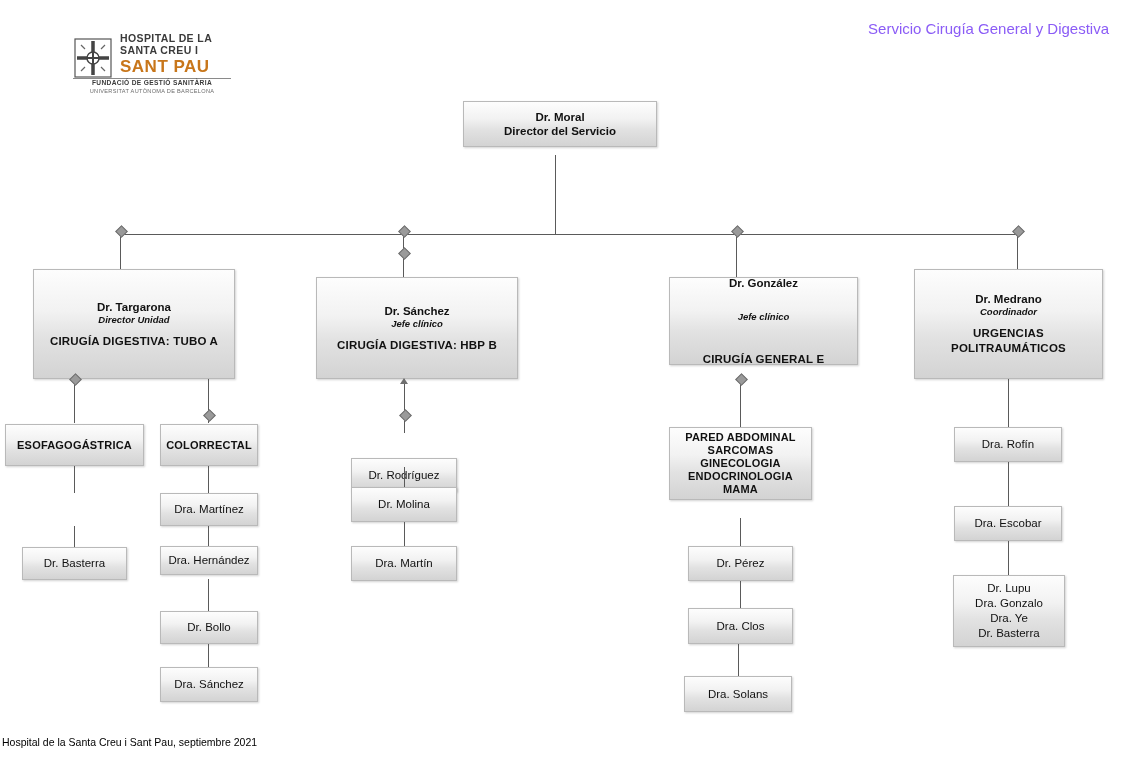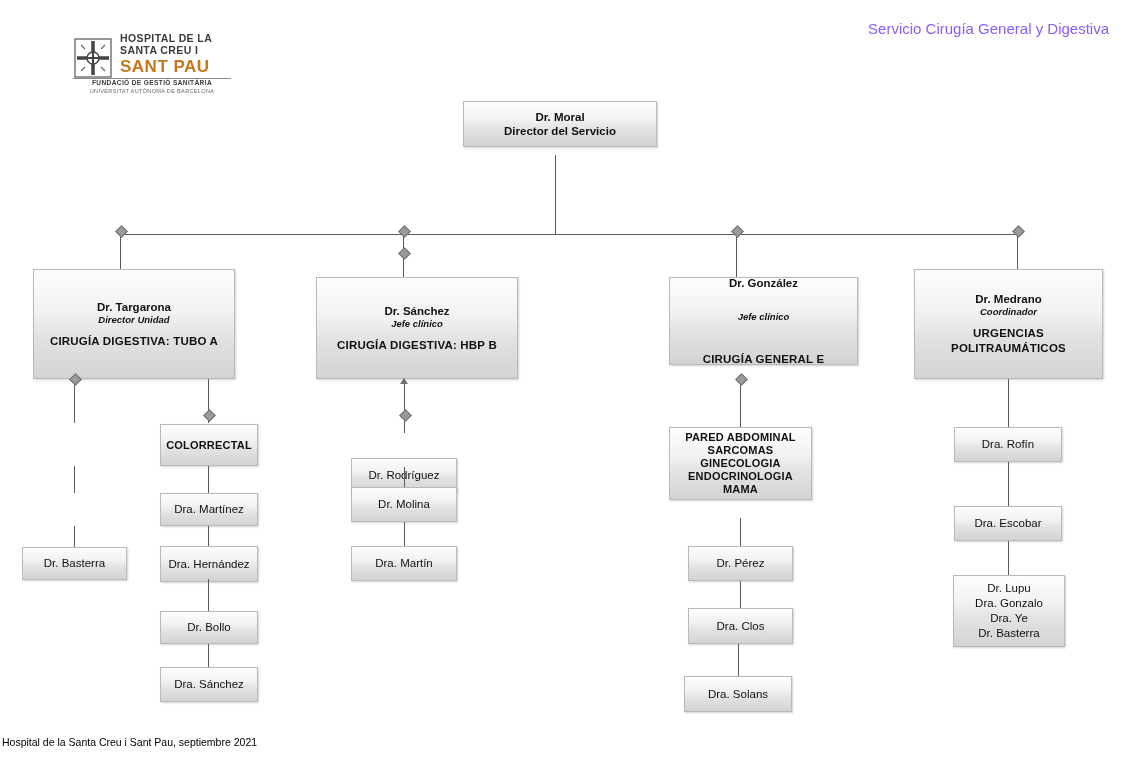--- a/index.html
+++ b/index.html
@@ -220,36 +220,39 @@
     <div class="l-bold">Dr. Targarona</div>
     <div class="l-italic">Director Unidad</div>
     <div class="l-caps">CIRUGÍA DIGESTIVA: TUBO A</div>
   </div>
 
   <div class="vline" style="left:74px; top:379px; height:44px;"></div>
   <div class="vline" style="left:208px; top:379px; height:44px;"></div>
   <div class="diamond" style="left:71px; top:375px;"></div>
   <div class="diamond" style="left:205px; top:411px;"></div>
 
+  <div class="node" style="left:5px; top:424px; width:139px; height:42px;">
+    <div class="l-caps-tight">ESOFAGOGÁSTRICA</div>
+  </div>
   <div class="node" style="left:160px; top:424px; width:98px; height:42px;">
     <div class="l-caps-tight">COLORRECTAL</div>
   </div>
 
   <div class="vline" style="left:74px; top:466px; height:27px;"></div>
   <div class="vline" style="left:74px; top:526px; height:21px;"></div>
   <div class="node" style="left:22px; top:547px; width:105px; height:33px;">
     <div class="l-plain">Dr. Basterra</div>
   </div>
 
   <div class="vline" style="left:208px; top:466px; height:27px;"></div>
   <div class="node" style="left:160px; top:493px; width:98px; height:33px;">
     <div class="l-plain">Dra. Martínez</div>
   </div>
   <div class="vline" style="left:208px; top:526px; height:20px;"></div>
-  <div class="node" style="left:160px; top:546px; width:98px; height:36px;">
+  <div class="node" style="left:160px; top:546px; width:98px; height:29px;">
     <div class="l-plain">Dra. Hernández</div>
   </div>
   <div class="vline" style="left:208px; top:579px; height:32px;"></div>
   <div class="node" style="left:160px; top:611px; width:98px; height:33px;">
     <div class="l-plain">Dr. Bollo</div>
   </div>
   <div class="vline" style="left:208px; top:644px; height:23px;"></div>
   <div class="node" style="left:160px; top:667px; width:98px; height:35px;">
     <div class="l-plain">Dra. Sánchez</div>
   </div>

